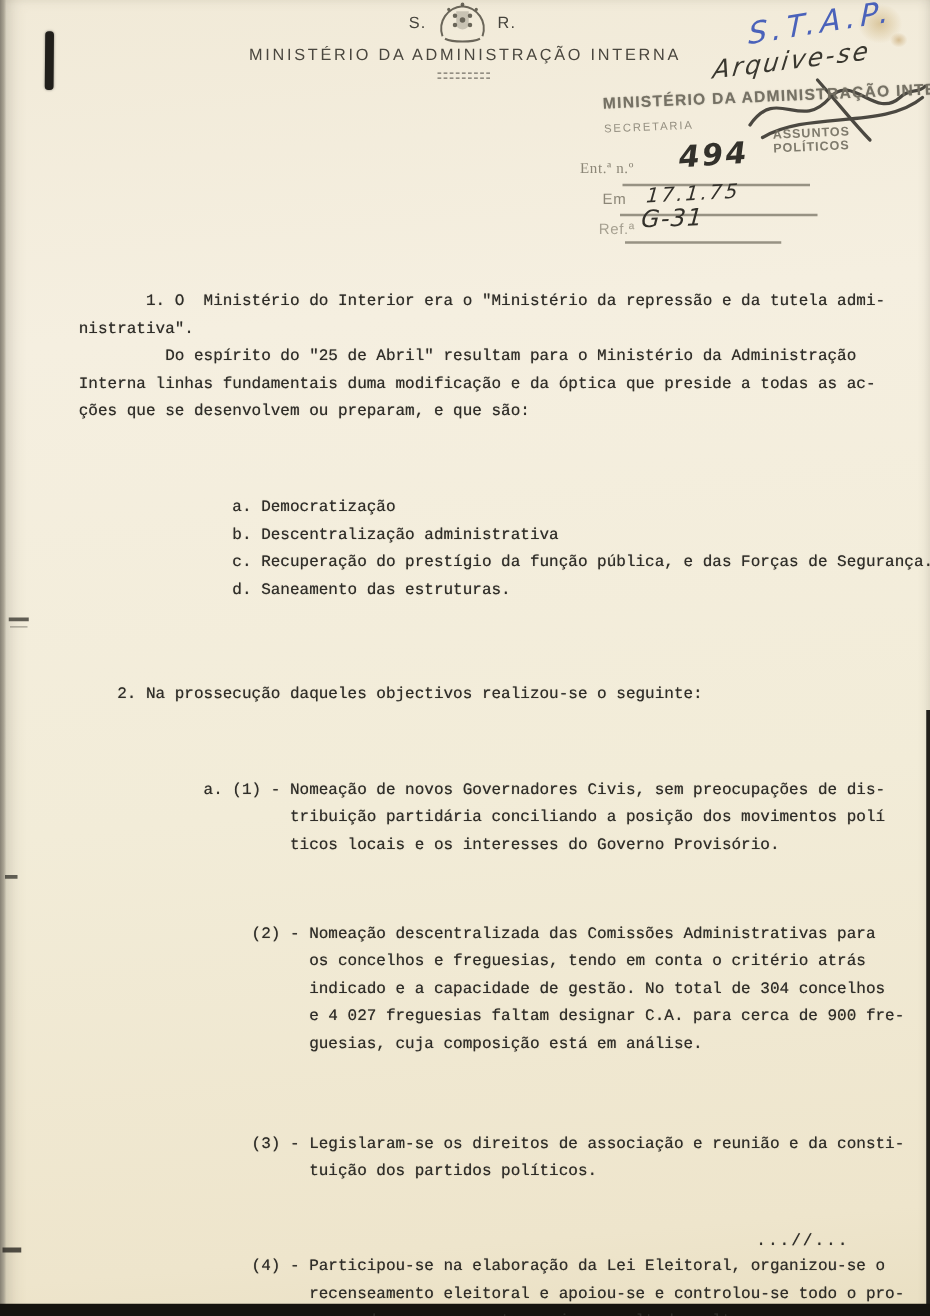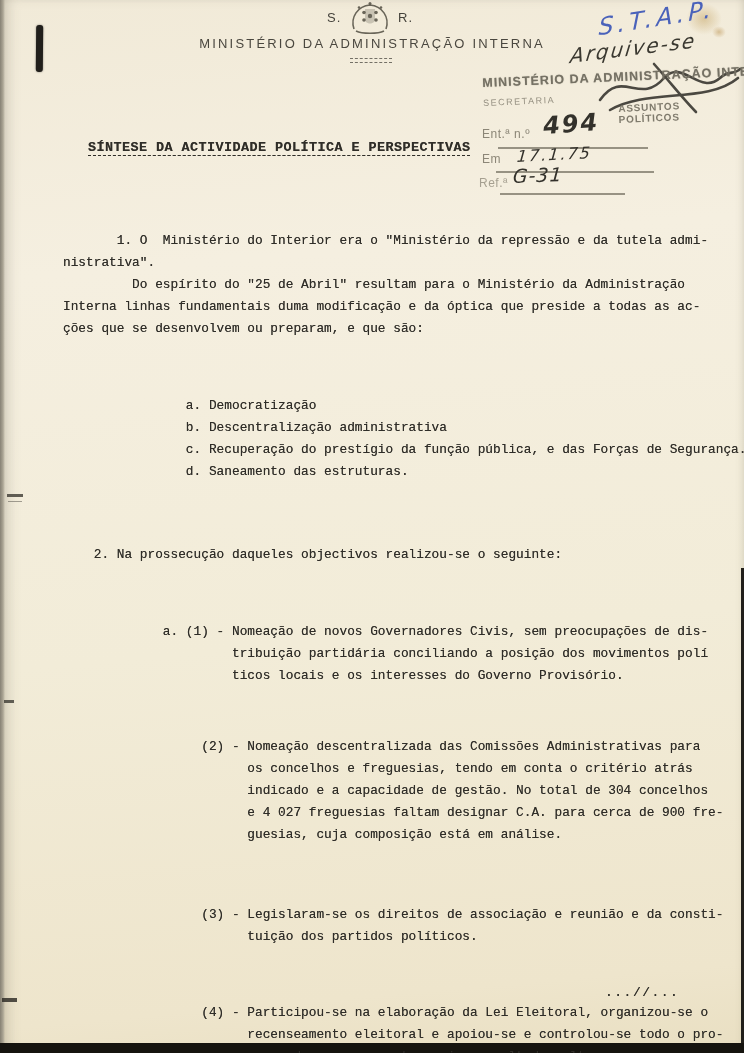--- a/index.html
+++ b/index.html
@@ -24,21 +24,21 @@
   .stap { left:598px; top:4px; font-size:24px; color:#4a62ba; letter-spacing:4px; transform:rotate(-9deg) skewX(-10deg); }
   .archive { left:570px; top:36px; font-size:20px; color:#3a3830; letter-spacing:2px; transform:rotate(-7deg) skewX(-14deg); }
   .signature { left:592px; top:48px; }
   .stampgrp { transform:rotate(-2.5deg); transform-origin:left top; }
   .stamp1 { left:482px; top:76px; font-size:12.5px; font-weight:bold; letter-spacing:1px;
             color:rgba(114,110,97,.95); text-shadow:0 0 1px rgba(114,110,97,.6); white-space:nowrap; }
   .stamp2a { left:483px; top:98px; font-size:9px; letter-spacing:1.5px; color:rgba(125,120,106,.8); }
   .stamp2b { left:618px; top:103px; font-size:10px; font-weight:bold; letter-spacing:.8px; color:rgba(114,110,97,.9); }
   .reglabel { font-size:12px; color:rgba(130,125,110,.92); letter-spacing:.5px; }
   .regval { color:#33312b; font-style:italic; font-family:"DejaVu Sans",sans-serif; }
-  .rl1 { left:482px; top:127px; } .rl2 { left:482px; top:152px; } .rl3 { left:479px; top:176px; opacity:.75; }
+  .rl1 { left:464px; top:127px;font-family:Liberation Serif, serif; } .rl2 { left:482px; top:152px; } .rl3 { left:479px; top:176px; opacity:.75; }
   .rv1 { left:543px; top:110px; font-size:24px; font-weight:bold; transform:rotate(-4deg); letter-spacing:2px; }
   .rv2 { left:517px; top:145px; font-size:16px; transform:rotate(-3deg) skewX(-8deg); letter-spacing:2px; }
   .rv3 { left:513px; top:164px; font-size:19px; transform:rotate(-2deg) skewX(-6deg); letter-spacing:1px; }
   .uline { height:2px; background:rgba(120,115,100,.75); }
   .u1 { left:498px; top:147px; width:150px; }
   .u2 { left:496px; top:171px; width:158px; }
   .u3 { left:500px; top:193px; width:125px; }
 
   
   .title { left:88px; top:140px; font-size:13.5px; font-weight:bold; letter-spacing:.4px;
@@ -121,21 +121,20 @@
   <div class="abs reglabel rl1">Ent.ª n.º</div>
   <div class="abs regval rv1">494</div>
   <div class="abs uline u1"></div>
   <div class="abs reglabel rl2">Em</div>
   <div class="abs regval rv2">17.1.75</div>
   <div class="abs uline u2"></div>
   <div class="abs reglabel rl3">Ref.ª</div>
   <div class="abs regval rv3">G-31</div>
   <div class="abs uline u3"></div>
 
-  <div class="abs tw title">SÍNTESE DA ACTIVIDADE POLÍTICA E PERSPECTIVAS</div>
 
   <div class="abs tw doc-body">
     <div style="margin-top:0">       1. O  Ministério do Interior era o "Ministério da repressão e da tutela admi-
 nistrativa".
          Do espírito do "25 de Abril" resultam para o Ministério da Administração
 Interna linhas fundamentais duma modificação e da óptica que preside a todas as ac-
 ções que se desenvolvem ou preparam, e que são:</div>
     <div style="margin-top:11px">                a. Democratização
                 b. Descentralização administrativa
                 c. Recuperação do prestígio da função pública, e das Forças de Segurança.

